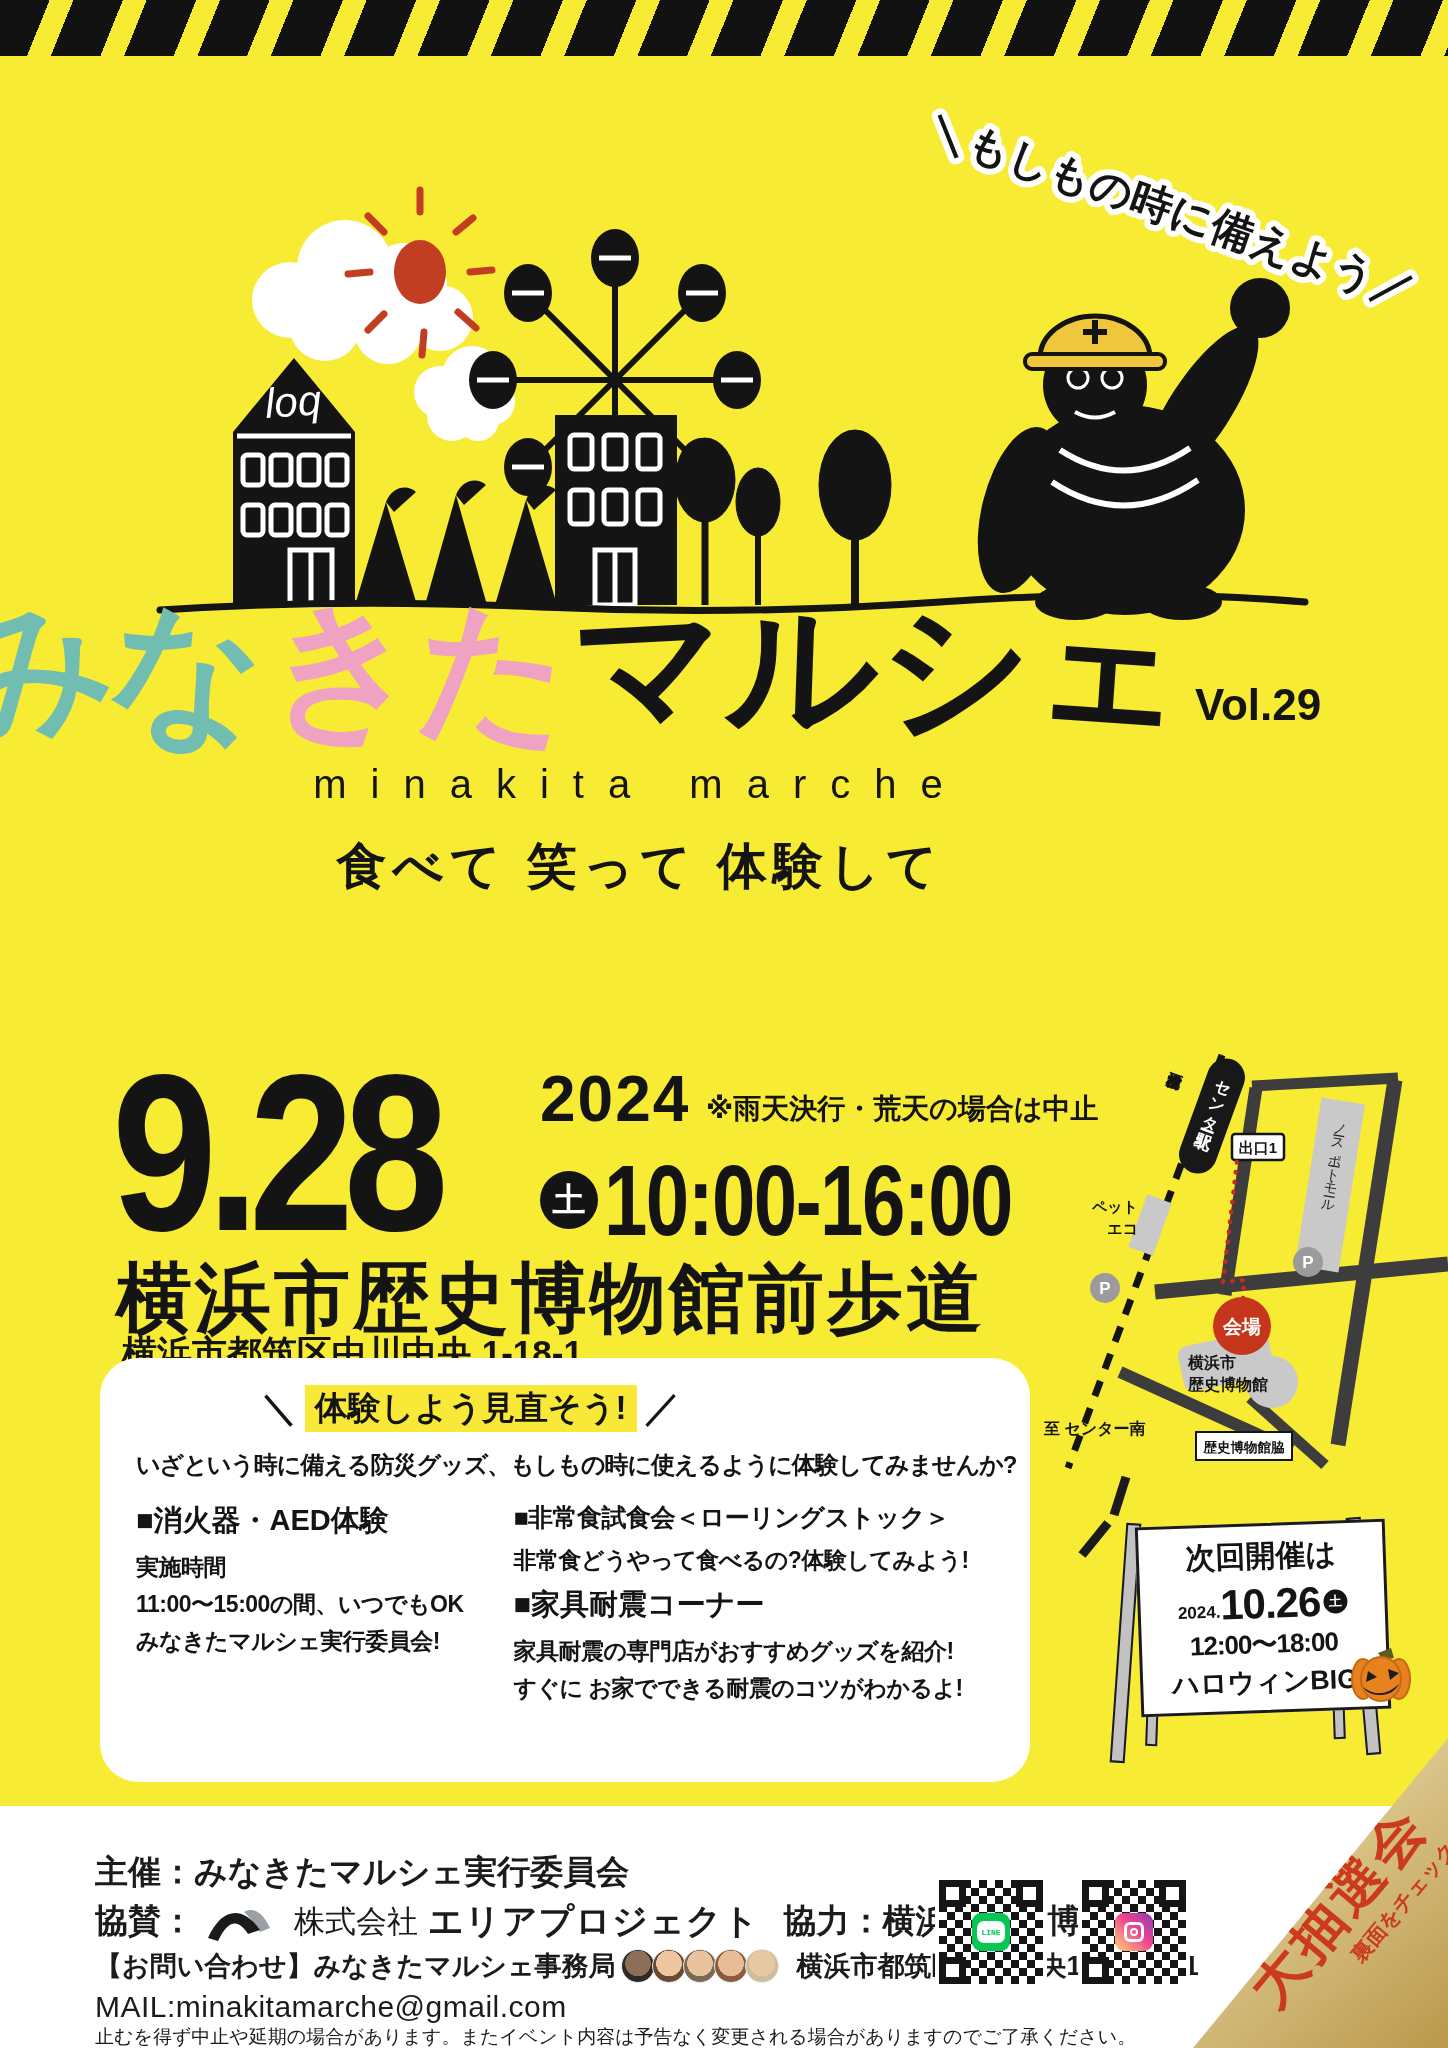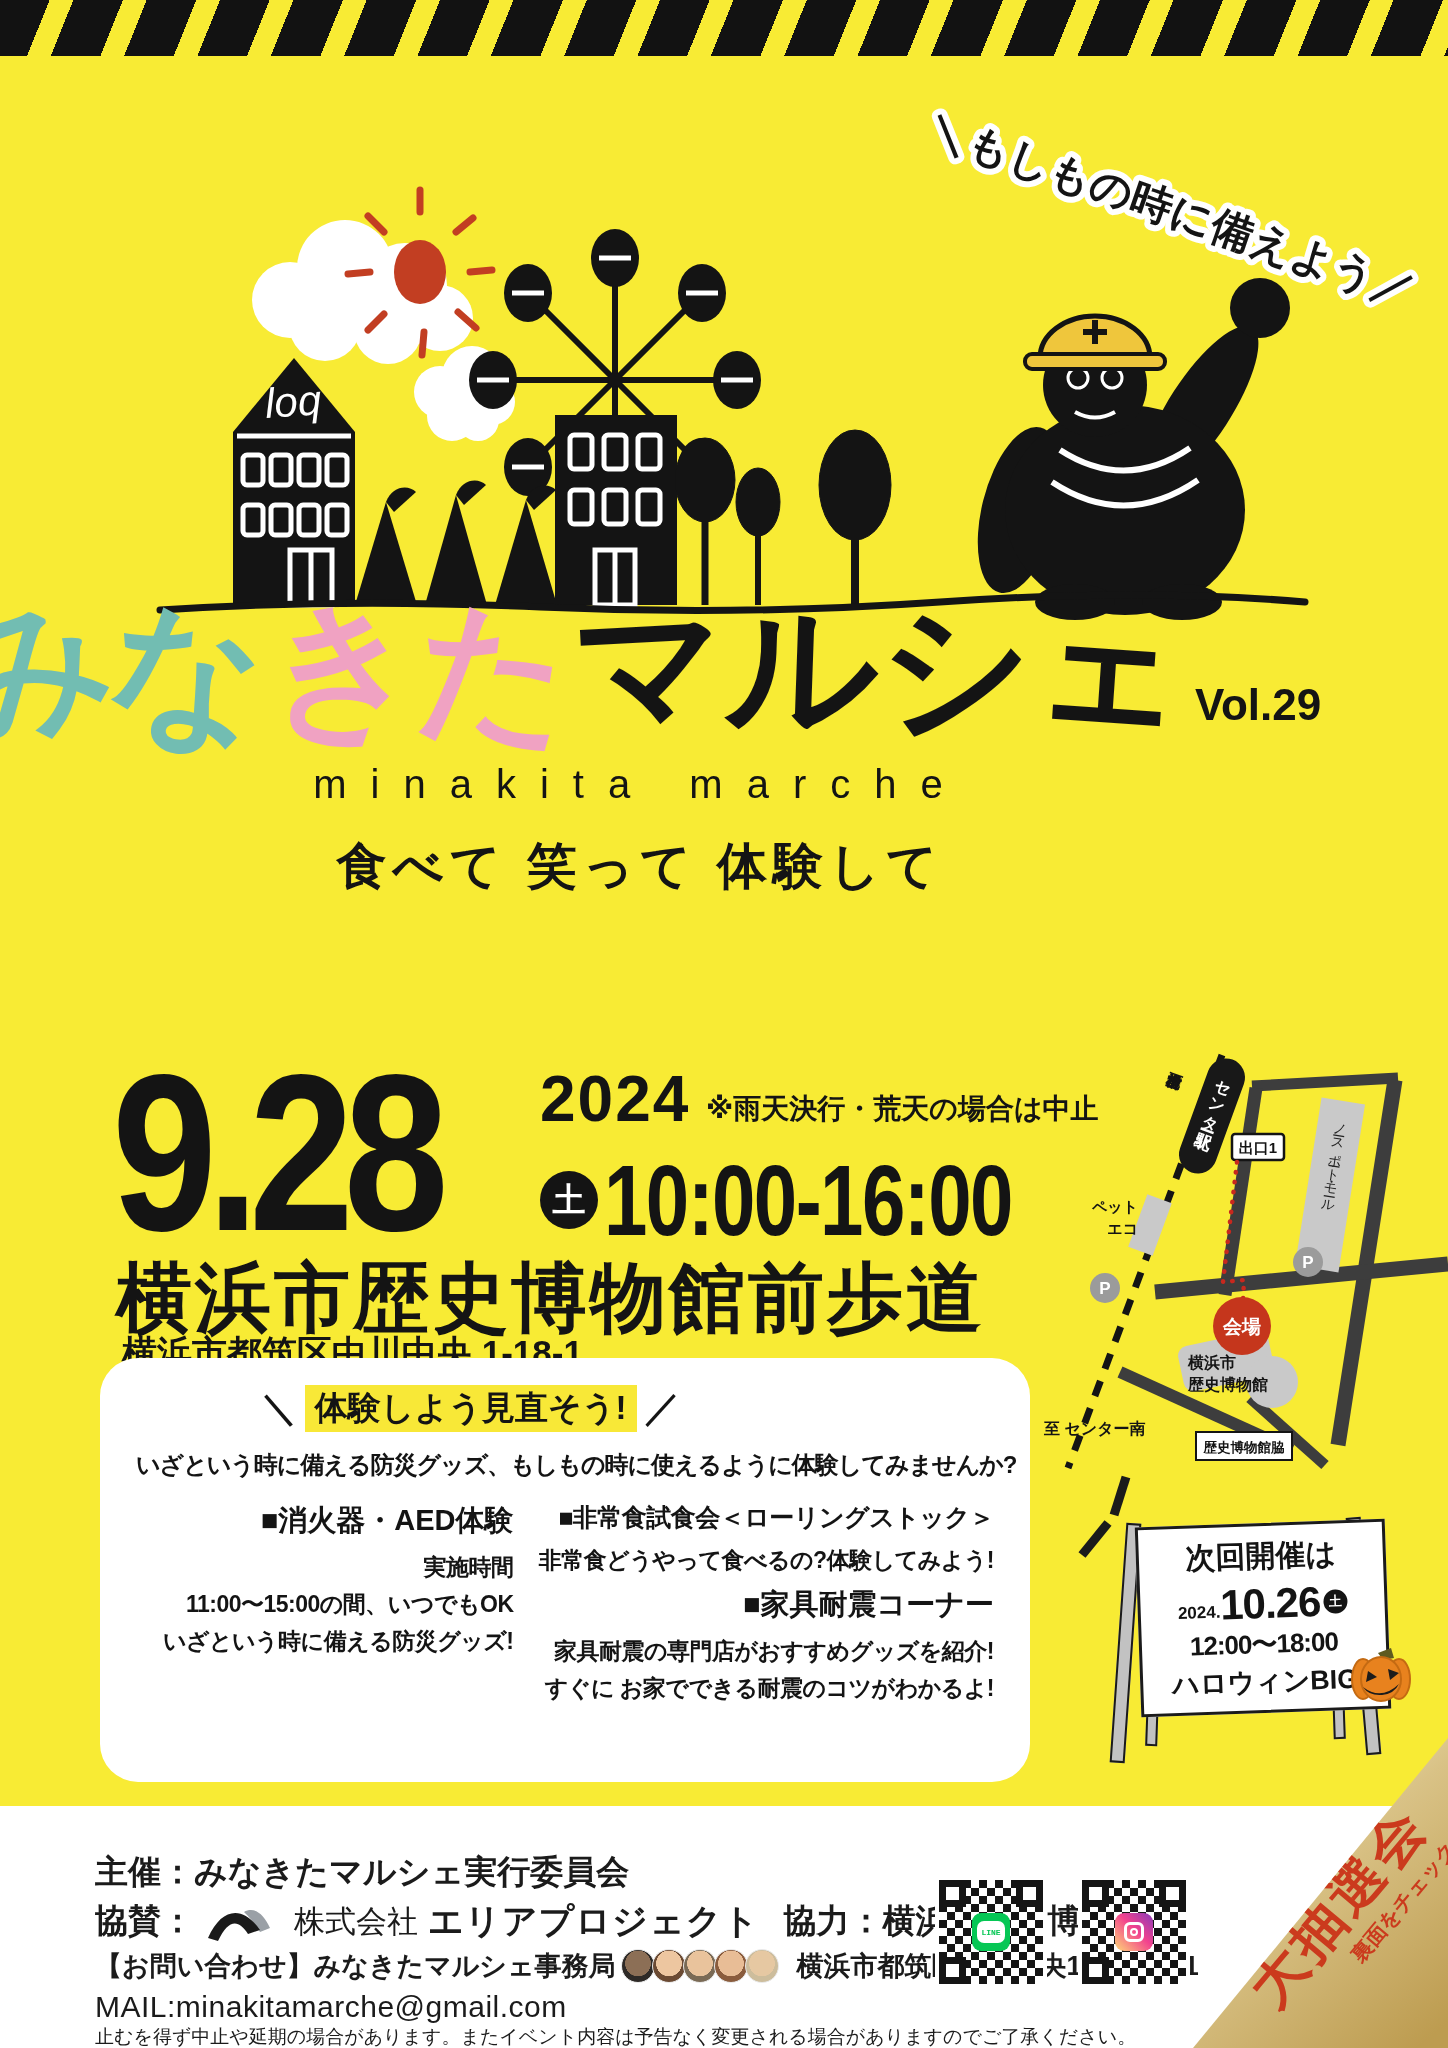--- a/index.html
+++ b/index.html
@@ -47,21 +47,21 @@
 
   
   .bousai { position:absolute; left:100px; top:1358px; width:930px; height:424px; background:#fff; border-radius:38px;
     padding:26px 36px 0 36px; color:#141414; }
   .bousai-header { width:78%; text-align:center; }
   .bh1 { font-size:33px; font-weight:800; display:flex; align-items:center; justify-content:center; gap:8px; }
   .bh1 .slash { font-size:36px; font-weight:800; }
   .mark { background:#F8E837; padding:1px 10px; display:inline-block; }
   .bh2 { margin-top:4px; font-size:51px; font-weight:800; letter-spacing:1px; }
   .bousai-lead { margin-top:16px; font-size:24px; font-weight:700; letter-spacing:-1px; white-space:nowrap; }
-  .bousai-cols { display:flex; margin-top:20px;text-align:right; }
+  .bousai-cols { display:flex; margin-top:20px; }
   .bcol-left { width:44%; }
   .bcol-right { width:56%; }
   .bcol-h { font-size:29px; font-weight:800; margin-bottom:8px; }
   .bcol-h.small { font-size:25px; letter-spacing:-0.5px; white-space:nowrap; }
   .bline { font-size:23px; font-weight:700; line-height:1.6; letter-spacing:-0.5px; white-space:nowrap; }
 
   
   .sign { position:absolute; left:1050px; top:1465px; width:400px; height:355px; }
   .sign-dashes { position:absolute; left:18px; top:0; width:110px; height:95px; }
   .leg { position:absolute; background:#C2C2C2; border:2px solid #1a1a1a; }
@@ -366,21 +366,21 @@
         <span class="mark">体験しよう見直そう!</span>
         <span class="slash">／</span>
       </div>
     </div>
     <div class="bousai-lead">いざという時に備える防災グッズ、もしもの時に使えるように体験してみませんか?</div>
     <div class="bousai-cols">
       <div class="bcol-left">
         <div class="bcol-h">■消火器・AED体験</div>
         <div class="bline">実施時間</div>
         <div class="bline">11:00〜15:00の間、いつでもOK</div>
-        <div class="bline">いざという時に備える防災グッズ!</div>
+        <div class="bline">みなきたマルシェ実行委員会!</div>
       </div>
       <div class="bcol-right">
         <div class="bcol-h small">■非常食試食会＜ローリングストック＞</div>
         <div class="bline">非常食どうやって食べるの?体験してみよう!</div>
         <div class="bcol-h" style="margin-top:6px;">■家具耐震コーナー</div>
         <div class="bline">家具耐震の専門店がおすすめグッズを紹介!</div>
         <div class="bline">すぐに お家でできる耐震のコツがわかるよ!</div>
       </div>
     </div>
   </div>

